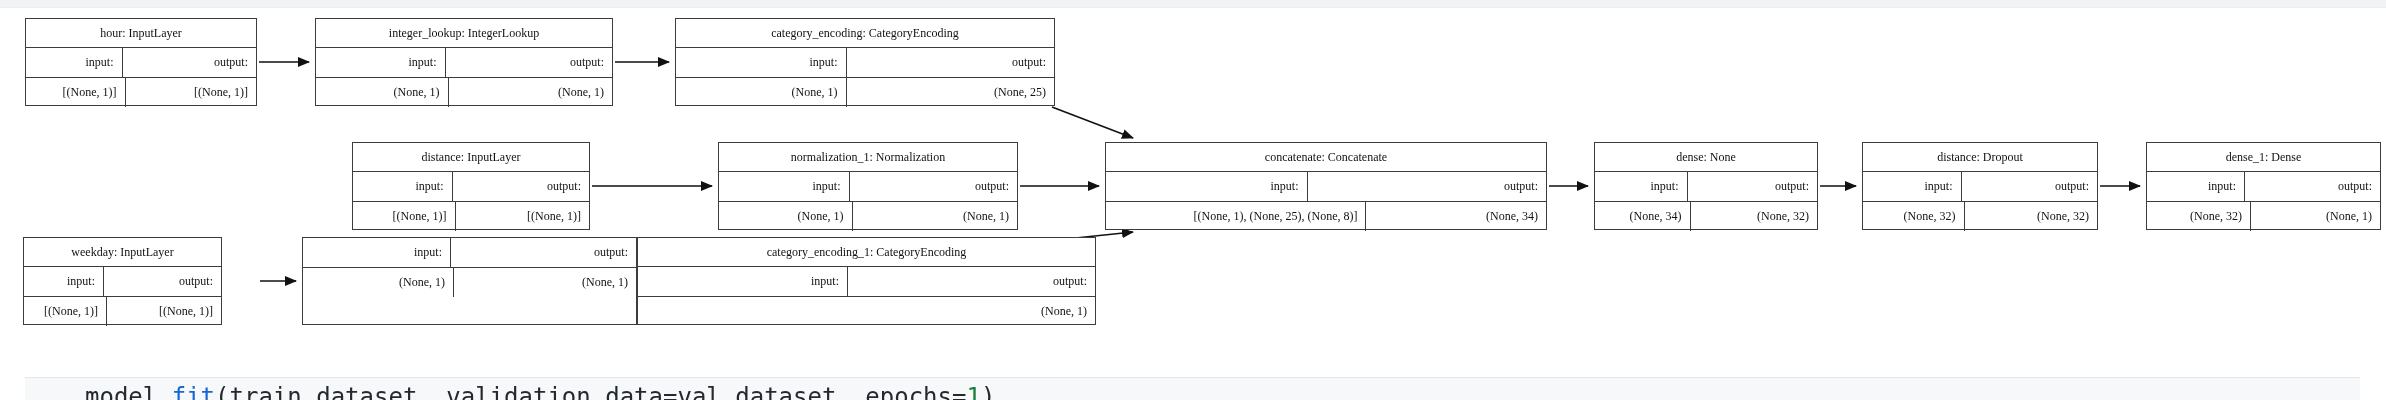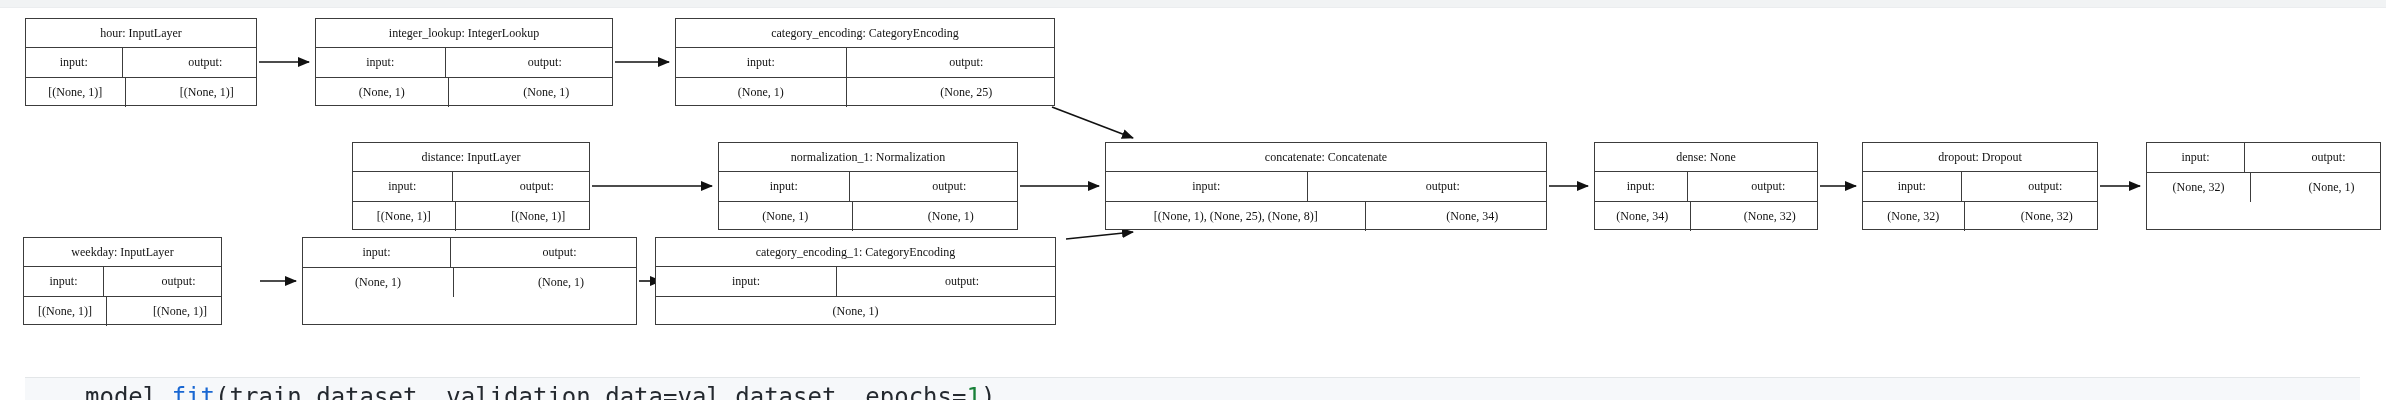--- a/index.html
+++ b/index.html
@@ -7,21 +7,21 @@
           font-family:"Liberation Serif","DejaVu Serif",serif;color:#111111;}
   #top-strip{position:absolute;left:0;top:0;width:2386px;height:7px;background:#f1f3f4;
              border-bottom:1px solid #ebedef;}
   #edge-layer{position:absolute;left:0;top:0;width:2386px;height:400px;z-index:1;pointer-events:none;}
   .node{position:absolute;height:88px;box-sizing:border-box;border:1px solid #3c3c3c;
         background:#ffffff;z-index:2;font-size:12px;line-height:1;}
   .ntitle{height:28px;line-height:28px;text-align:center;border-bottom:1px solid #3c3c3c;
           white-space:nowrap;overflow:hidden;}
   .nrow{display:flex;height:29px;}
   .nrow + .nrow{border-top:1px solid #3c3c3c;}
-  .ncell{flex:1 1 auto;line-height:29px;text-align:center;padding:0 8px;white-space:nowrap;}
+  .ncell{flex:1 1 auto;line-height:29px;text-align:right;padding:0 8px;white-space:nowrap;}
   .ncell + .ncell{border-left:1px solid #3c3c3c;padding-left:40px;}
   #code-cell{position:absolute;left:25px;top:377px;width:2335px;height:30px;
              background:#f6f8fa;border-top:1px solid #e3e6e8;z-index:2;}
   #code-line{position:absolute;left:60px;top:5px;font-family:"DejaVu Sans Mono","Liberation Mono",monospace;
              font-size:24px;line-height:28px;color:#24292f;white-space:pre;}
   .tok-fn{color:#1967d2;}
   .tok-num{color:#188038;}
 </style>
 </head>
 <body>
@@ -129,32 +129,33 @@
       <div class="ncell">input:</div>
       <div class="ncell">output:</div>
     </div>
     <div class="nrow">
       <div class="ncell">(None, 34)</div>
       <div class="ncell">(None, 32)</div>
     </div>
   </div>
 
   <div class="node" style="left:1862px;top:142px;width:236px">
-    <div class="ntitle">dropout: Dropout</div>
+    <div class="ntitle">distance: Dropout</div>
     <div class="nrow">
       <div class="ncell">input:</div>
       <div class="ncell">output:</div>
     </div>
     <div class="nrow">
       <div class="ncell">(None, 32)</div>
       <div class="ncell">(None, 32)</div>
     </div>
   </div>
 
   <div class="node" style="left:2146px;top:142px;width:235px">
+    <div class="ntitle">dense_1: Dense</div>
     <div class="nrow">
       <div class="ncell">input:</div>
       <div class="ncell">output:</div>
     </div>
     <div class="nrow">
       <div class="ncell">(None, 32)</div>
       <div class="ncell">(None, 1)</div>
     </div>
   </div>
 
@@ -174,21 +175,21 @@
     <div class="nrow">
       <div class="ncell">input:</div>
       <div class="ncell">output:</div>
     </div>
     <div class="nrow">
       <div class="ncell">(None, 1)</div>
       <div class="ncell">(None, 1)</div>
     </div>
   </div>
 
-  <div class="node" style="left:655px;top:237px;width:401px">
+  <div class="node" style="left:637px;top:237px;width:459px">
     <div class="ntitle">category_encoding_1: CategoryEncoding</div>
     <div class="nrow">
       <div class="ncell">input:</div>
       <div class="ncell">output:</div>
     </div>
     <div class="nrow">
       <div class="ncell">(None, 1)</div>
     </div>
   </div>
 

